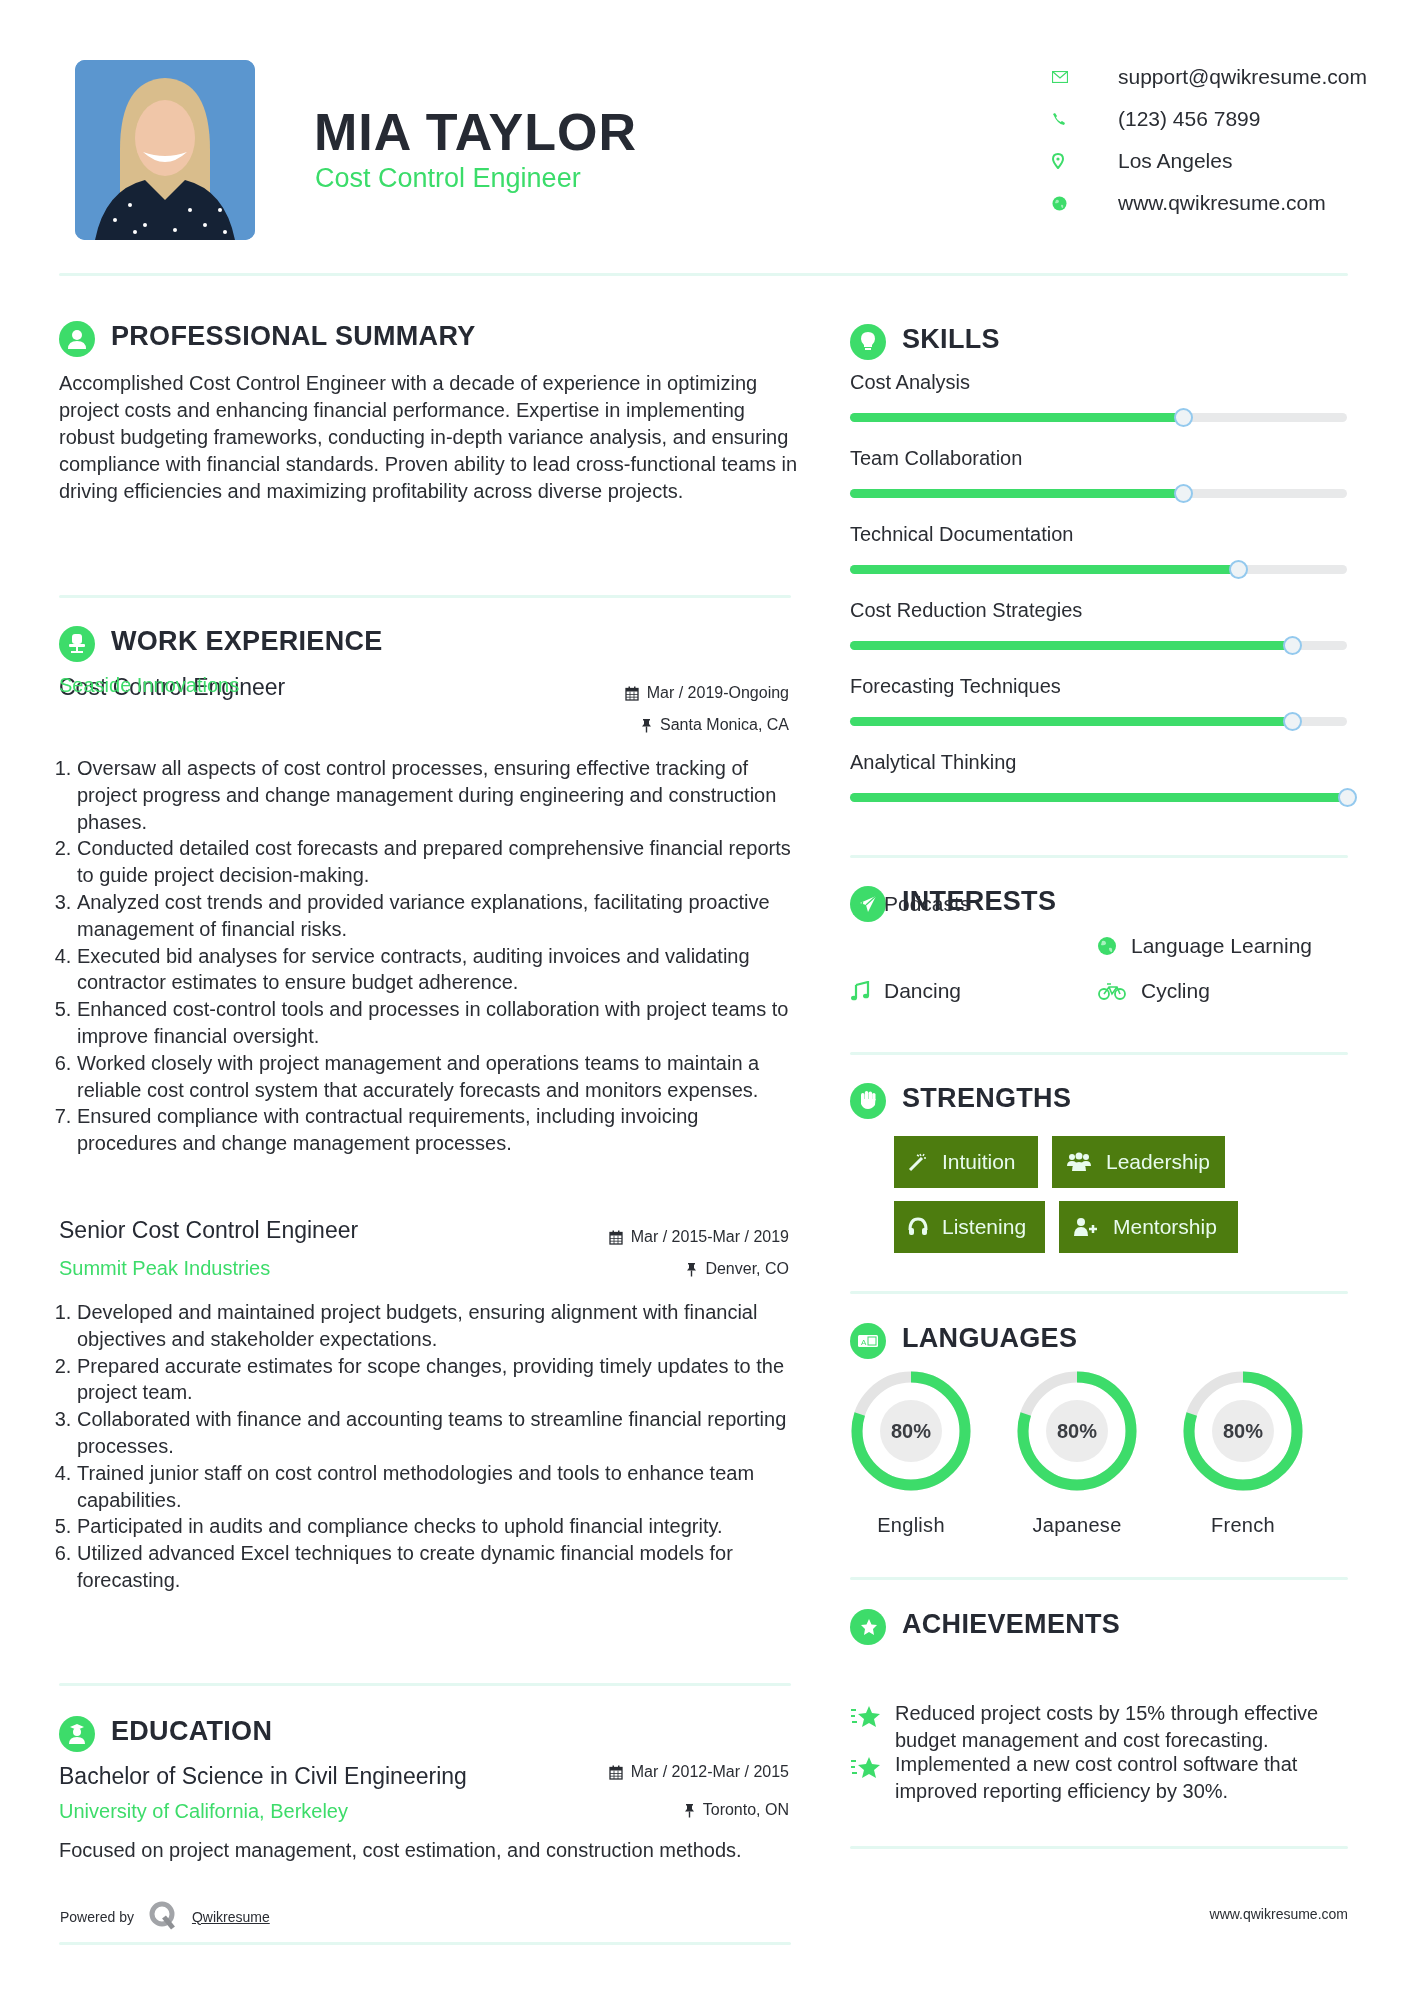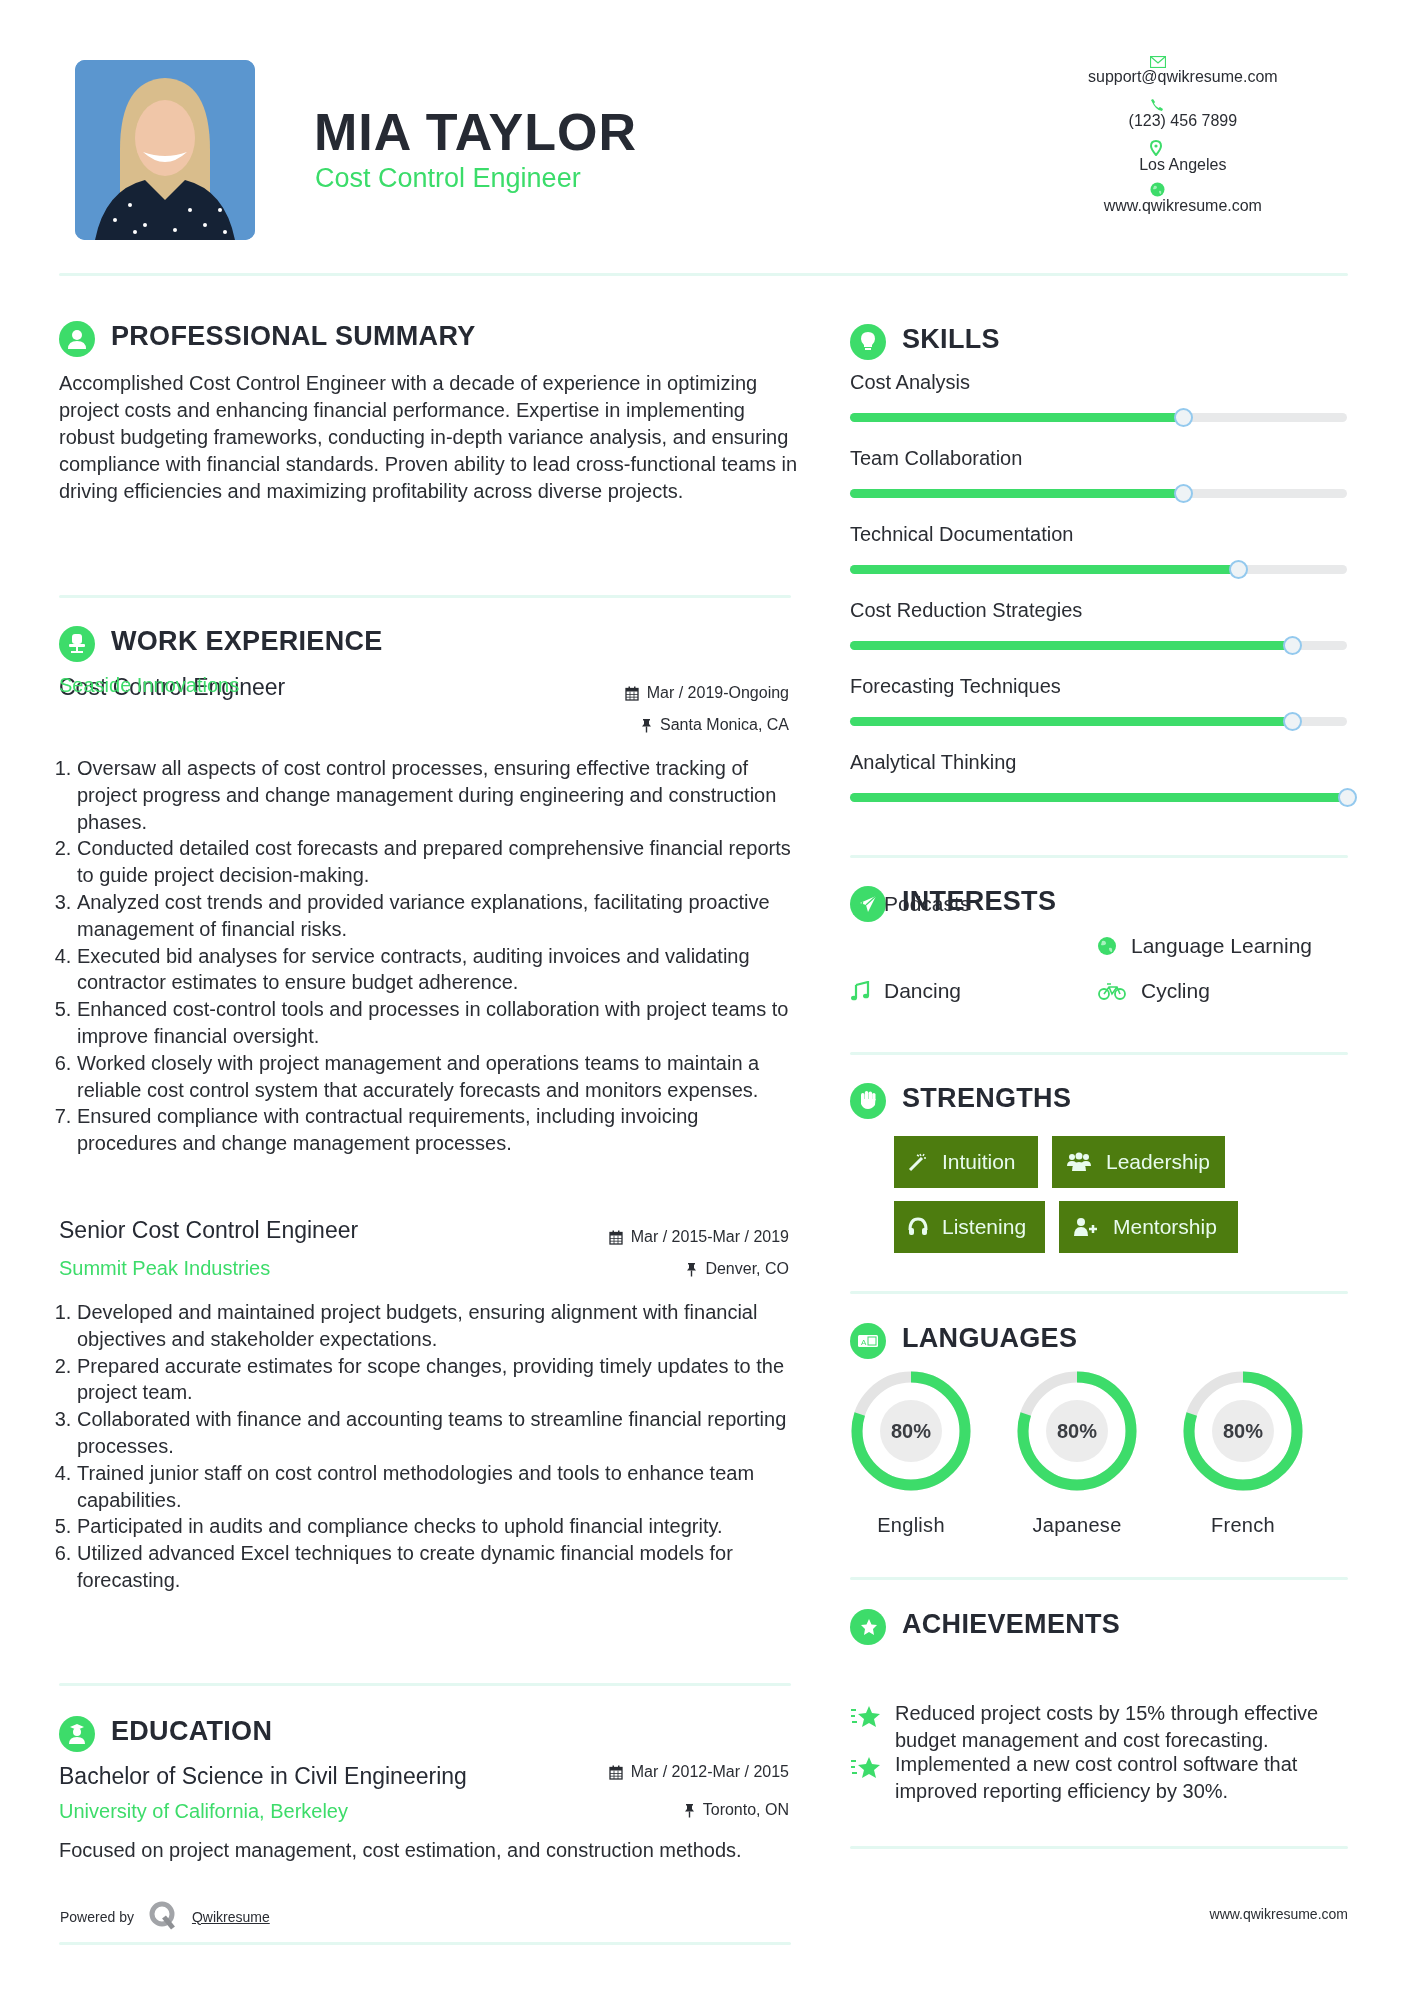--- a/index.html
+++ b/index.html
@@ -6,21 +6,21 @@
   html, body { width: 1407px; height: 1990px; background: #ffffff; }
   body { font-family: "Liberation Sans", "DejaVu Sans", sans-serif; color: #2a2d33; position: relative; overflow: hidden; }
 
   .page { position: absolute; left: 0; top: 0; width: 1407px; height: 1990px; }
 
   
   .photo { position: absolute; left: 75px; top: 60px; width: 180px; height: 180px; border-radius: 10px; background: #5b96cf; overflow: hidden; }
   .name { position: absolute; left: 314px; top: 102px; font-size: 52px; font-weight: 700; letter-spacing: 1px; color: #262a33; }
   .jobtitle { position: absolute; left: 315px; top: 163px; font-size: 27px; color: #3bdc6a; }
   .contacts { position: absolute; left: 1052px; top: 56px; }
-  .contact { display: flex; align-items: center; height: 42px; font-size: 16px; color: #2a2d33; flex-direction: column; }
+  .contact { display: flex; align-items: center; height: 42px; font-size: 21px; color: #2a2d33; }
   .contact .ic { width: 30px; display: inline-flex; justify-content: flex-start; margin-left: 0; }
   .contact .txt { margin-left: 36px; }
 
   .divider { position: absolute; height: 3px; background: #e3f8f1; border-radius: 2px; }
 
   
   .sec-head { position: absolute; display: flex; }
   .sec-icon { width: 36px; height: 36px; border-radius: 50%; background: #3ddc6a; display: inline-flex; align-items: center; justify-content: center; }
   .sec-title { margin-left: 16px; font-size: 27px; font-weight: 700; color: #262a33; letter-spacing: 0.3px; }
 

